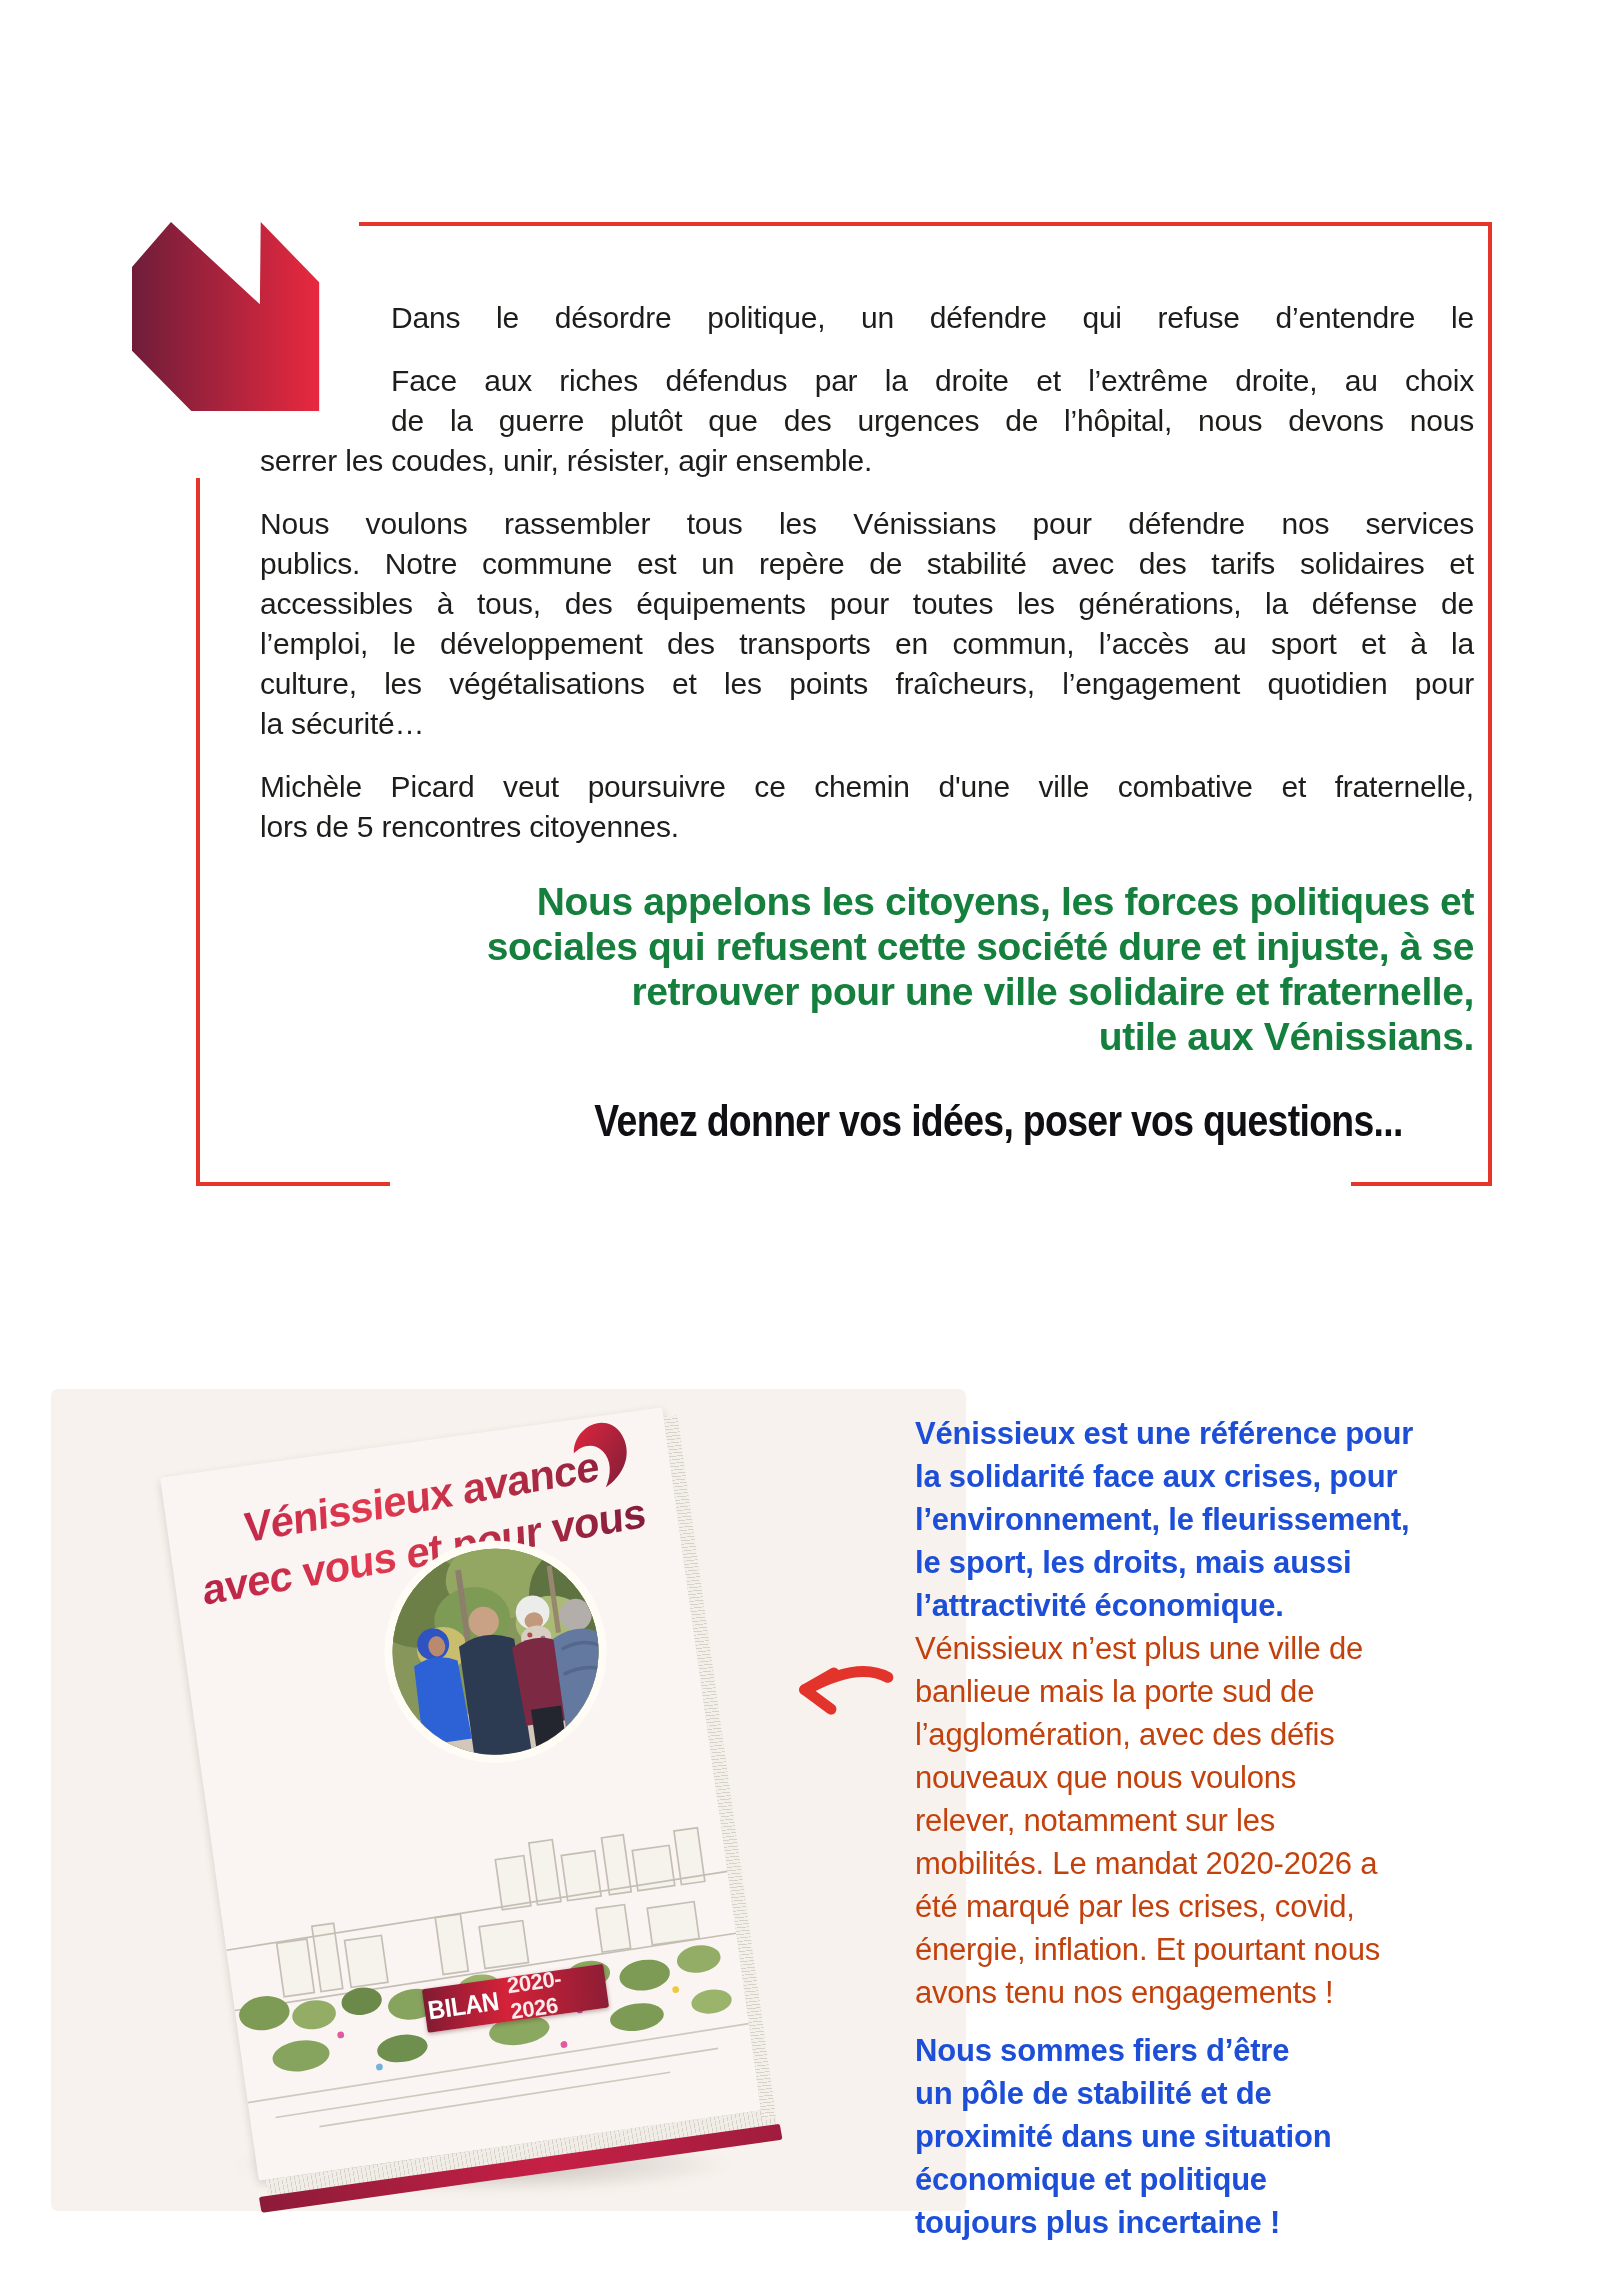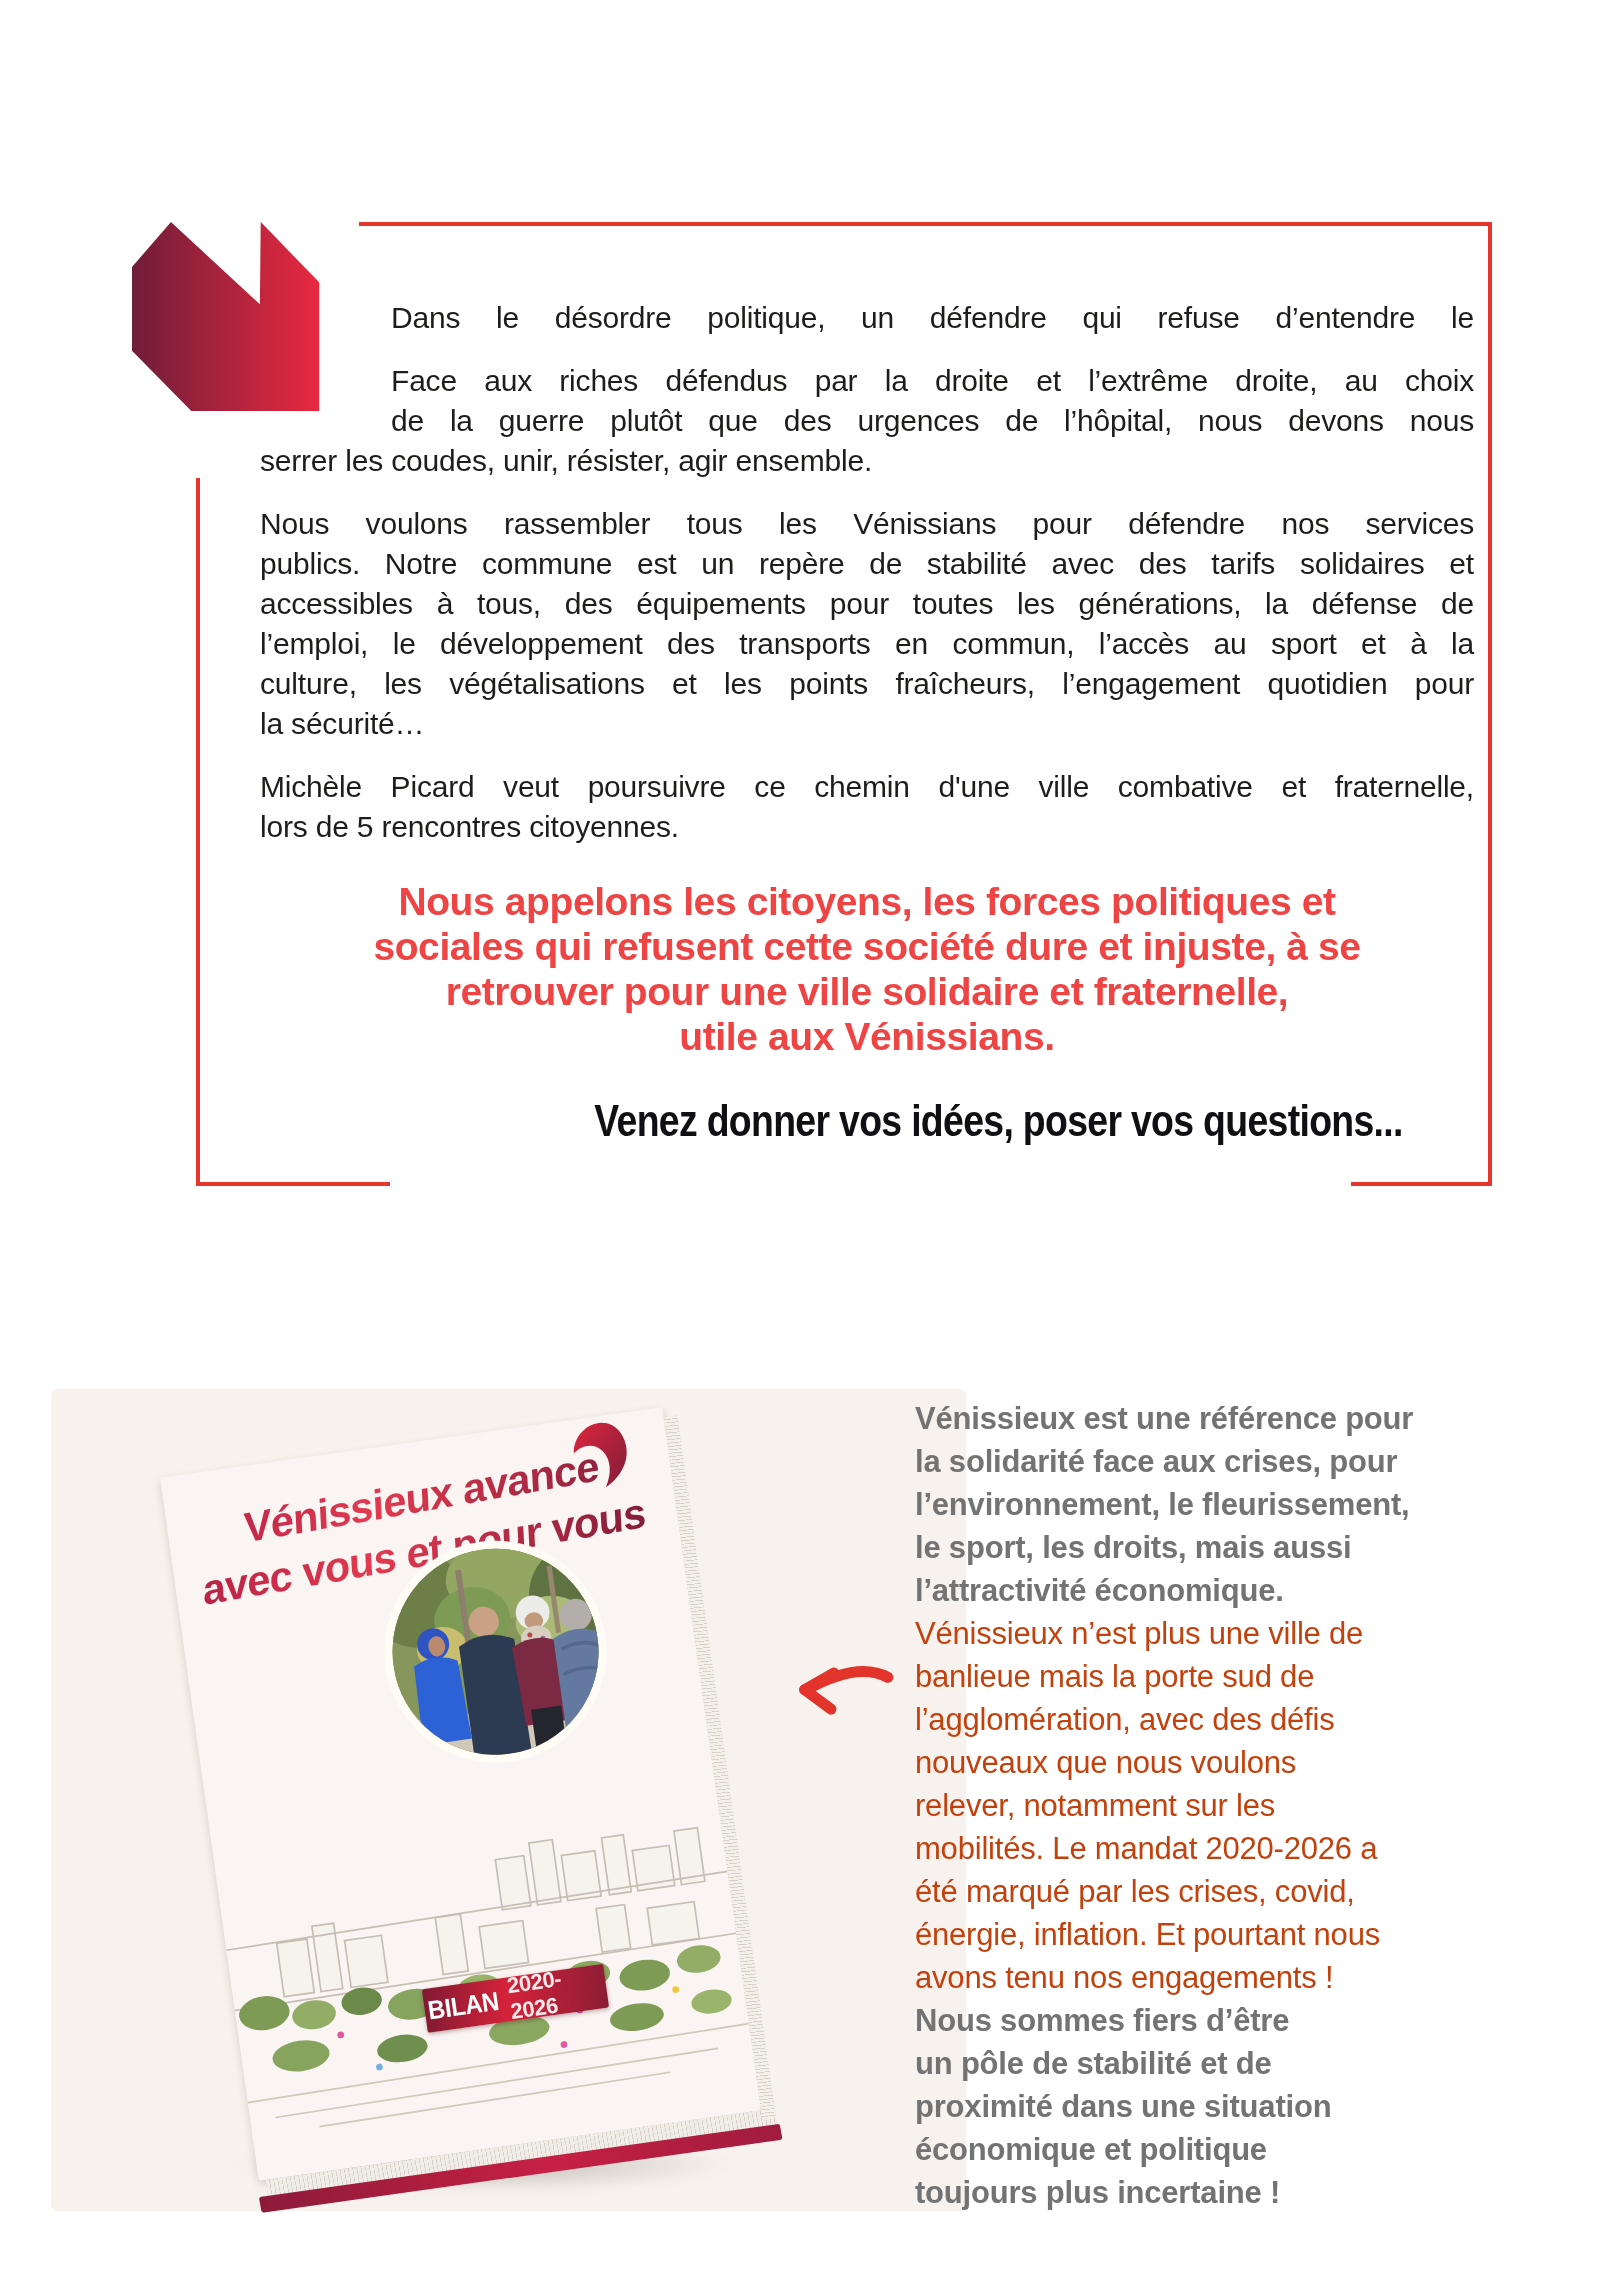--- a/index.html
+++ b/index.html
@@ -18,22 +18,22 @@
   
   #corner-arrow{position:absolute;left:132px;top:222px;}
 
   
   #intro-block{position:absolute;left:260px;top:298px;width:1214px;}
   .para{font-size:30px;line-height:40px;margin:0 0 23px 0;letter-spacing:-0.2px;}
   .line{text-align:justify;}
   .line.jst{text-align-last:justify;}
   .line.ind{margin-left:131px;}
   #headline{
-    font-size:39px;line-height:45px;font-weight:700;text-align:center;
-    white-space:pre-line;margin:32px 0 0 0;color:#ef4444;letter-spacing:-0.4px;
+    font-size:39px;line-height:45px;font-weight:700;text-align:right;
+    white-space:pre-line;margin:32px 0 0 0;color:#15803d;letter-spacing:-0.4px;
   }
   #cta-row{margin-top:37px;text-align:right;}
   #cta{
     display:inline-block;font-size:44px;font-weight:700;color:#101014;
     transform:scaleX(0.85);transform-origin:center;letter-spacing:-0.8px;white-space:nowrap;
   }
 
   
   #card{position:absolute;left:51px;top:1389px;width:915px;height:822px;
         background:#f7f2ed;border-radius:6.8px;}
@@ -75,21 +75,21 @@
   }
   #bilan-badge .b1{font-size:26px;font-weight:900;color:#ffffff;letter-spacing:-0.4px;
     transform:scaleX(0.92);}
   #bilan-badge .b2{font-size:22px;font-weight:600;color:#ffe9ea;letter-spacing:-0.4px;}
 
   #hand-arrow{position:absolute;left:791px;top:1662px;transform:rotate(2deg);}
 
   #right-col{position:absolute;left:915px;top:1397px;width:643px;}
   #right-col p{margin:0;font-size:31px;line-height:43px;white-space:pre-line;
     letter-spacing:-0.2px;color:#c2410c;}
-  #right-col p.bold{font-weight:700;color:#737373;}
+  #right-col p.bold{font-weight:700;color:#1d4ed8;margin-top:15px;}
 </style>
 </head>
 <body>
 
 <div class="frame-line" id="frame-top"></div>
 <div class="frame-line" id="frame-right"></div>
 <div class="frame-line" id="frame-left"></div>
 <div class="frame-line" id="frame-bottom-left"></div>
 <div class="frame-line" id="frame-bottom-right"></div>
 

